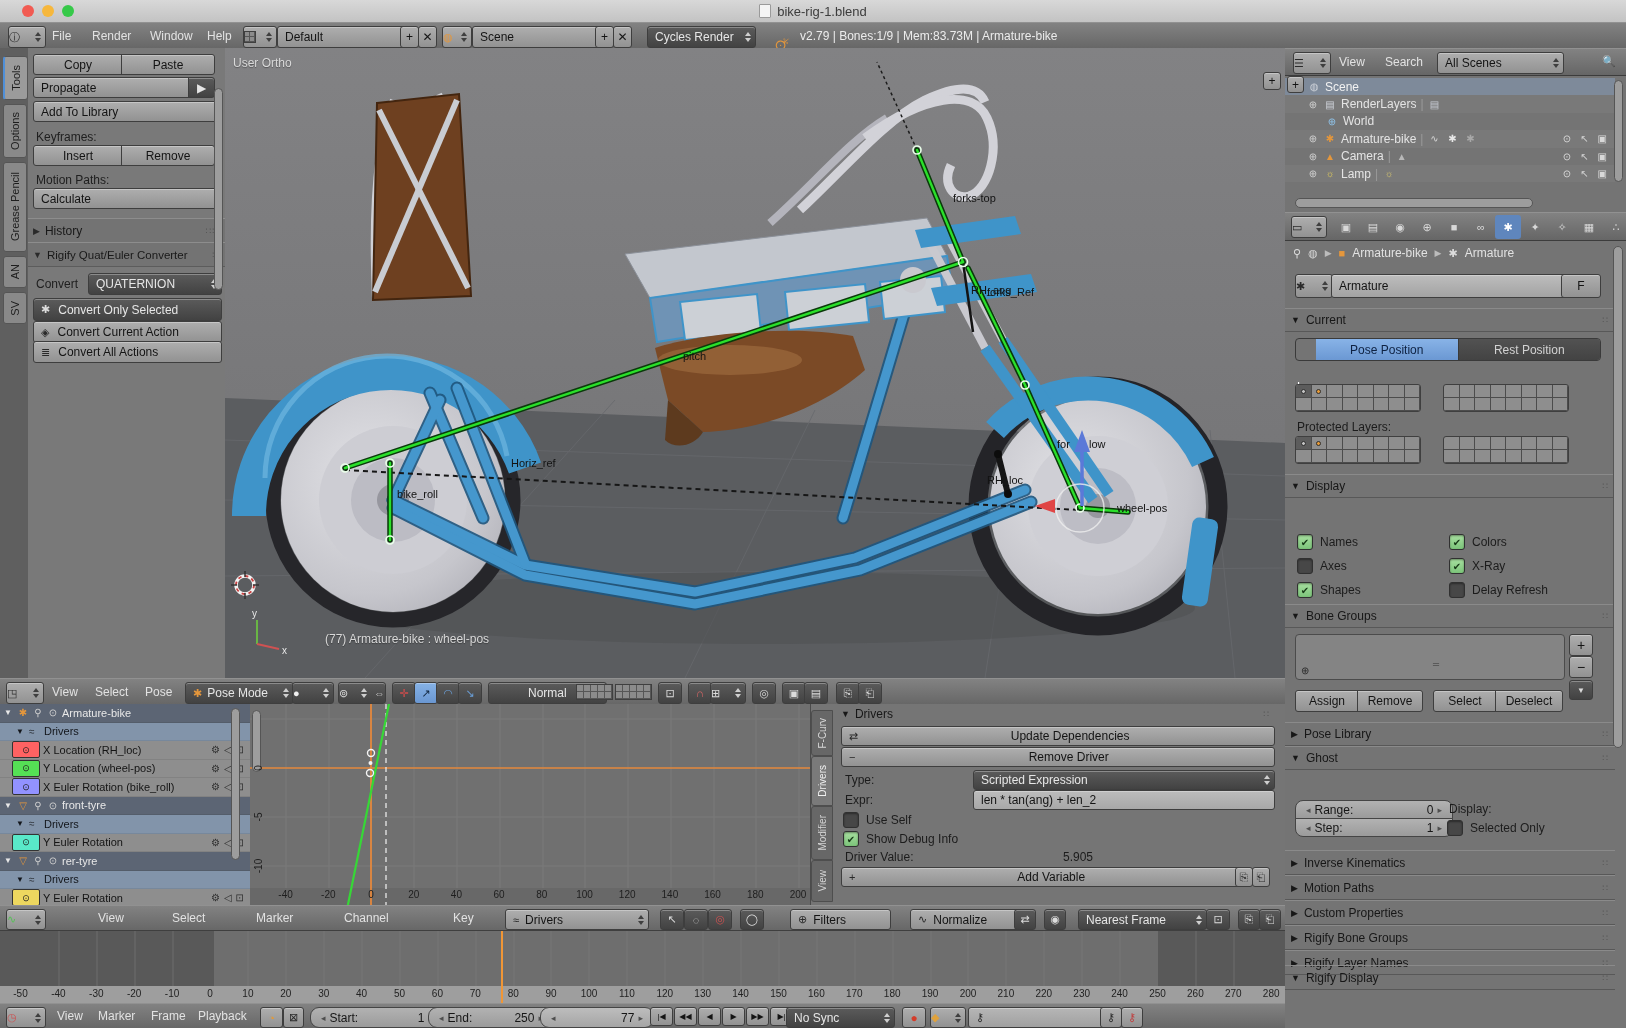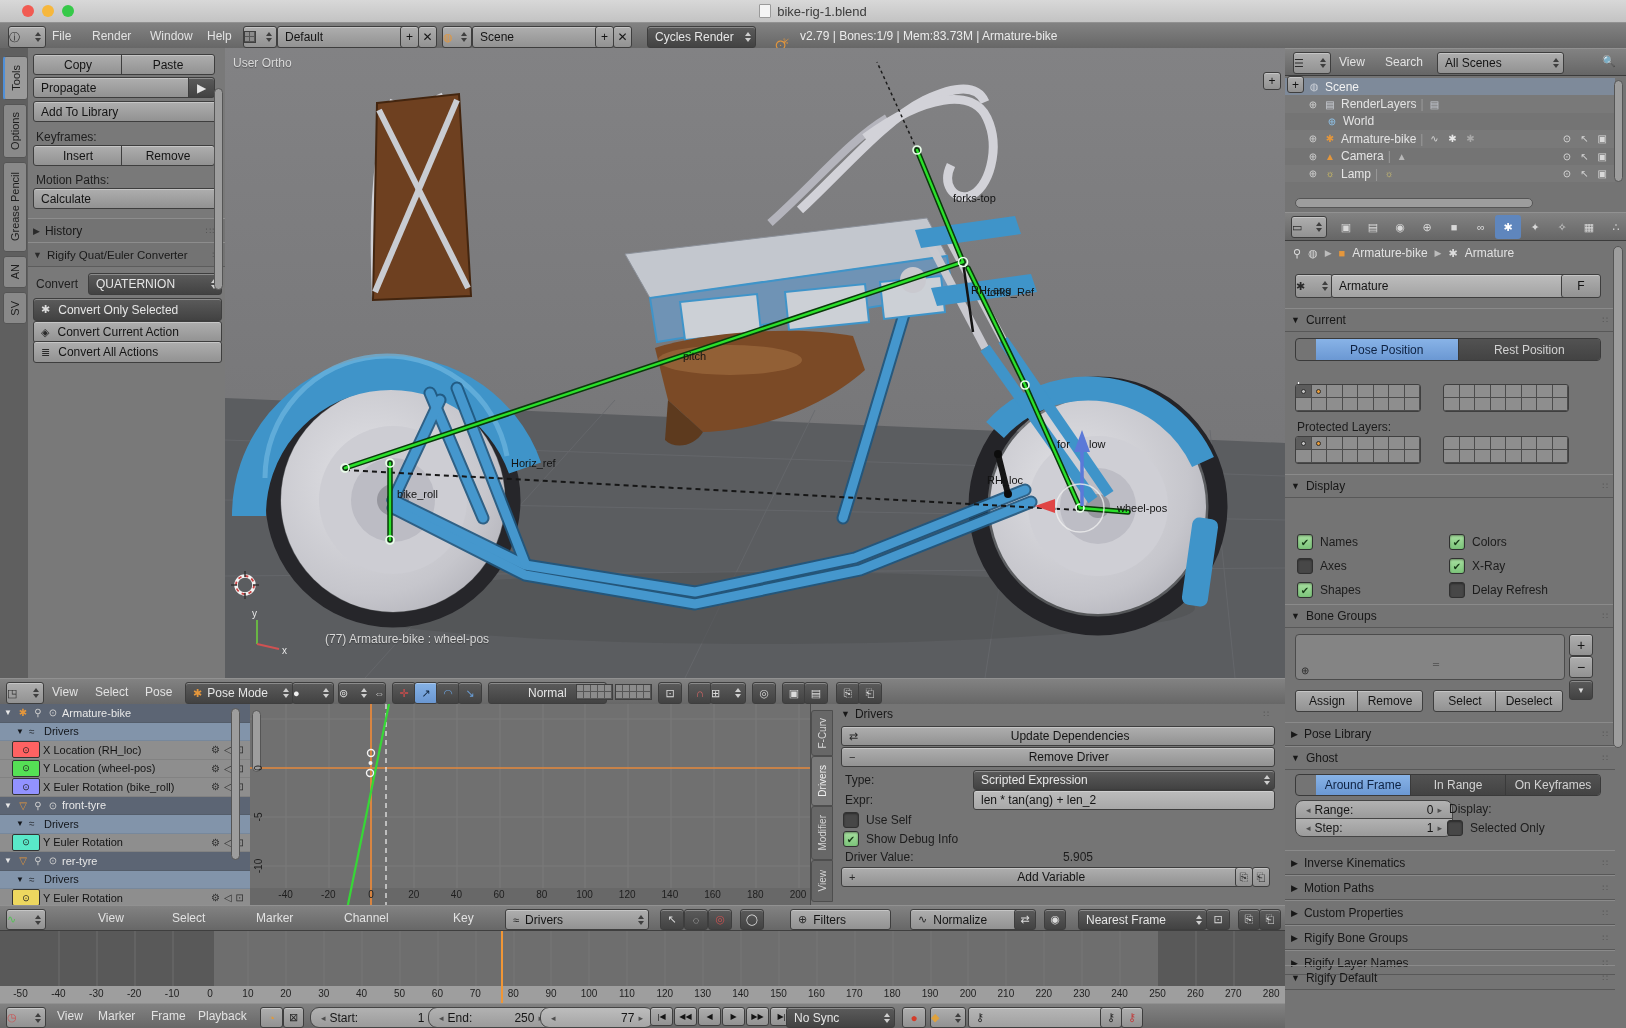--- a/index.html
+++ b/index.html
@@ -1235,25 +1235,20 @@
       <span class="tri" style="margin:0 6px;font-size:9px;">▶</span>
       <span>Pose Library</span>
       <span class="grip">∷</span>
     </div>
 
     <div class="abs prop-hd" style="left:0;top:534px;width:330px;height:22px;">
       <span class="tri" style="margin:0 6px;font-size:9px;">▼</span>
       <span>Ghost</span>
       <span class="grip">∷</span>
     </div>
-    <div class="abs seg" style="left:10px;top:562px;width:304px;height:20px;font-size:11px;">
-      <div class="active">Around Frame</div>
-      <div>In Range</div>
-      <div>On Keyframes</div>
-    </div>
     <div class="abs nfield" style="left:10px;top:588px;width:136px;height:17px;border-radius:8px 8px 0 0;">
       <span class="arr">◂</span>
       <span class="lab">Range:</span>
       <span class="val">0</span>
       <span class="arr">▸</span>
     </div>
     <div class="abs nfield" style="left:10px;top:606px;width:136px;height:17px;border-radius:0 0 8px 8px;">
       <span class="arr">◂</span>
       <span class="lab">Step:</span>
       <span class="val">1</span>
@@ -1288,19 +1283,19 @@
           <span class="grip">∷</span>
         </div>
         <div class="prop-hd" style="height:23px;">
           <span class="tri" style="margin:0 6px;font-size:9px;">▶</span>
           <span>Rigify Layer Names</span>
           <span class="grip">∷</span>
         </div>
       </div>
     <div class="abs prop-hd" style="left:0;top:753px;width:330px;height:23px;">
       <span class="tri" style="margin:0 6px;font-size:9px;">▼</span>
-      <span>Rigify Default</span>
+      <span>Rigify Display</span>
       <span class="grip">∷</span>
     </div>
     <div class="abs scrollbar" style="right:3px;top:34px;width:8px;height:500px;"></div>
   </div>
 
 </div>
 
 </body></html>

